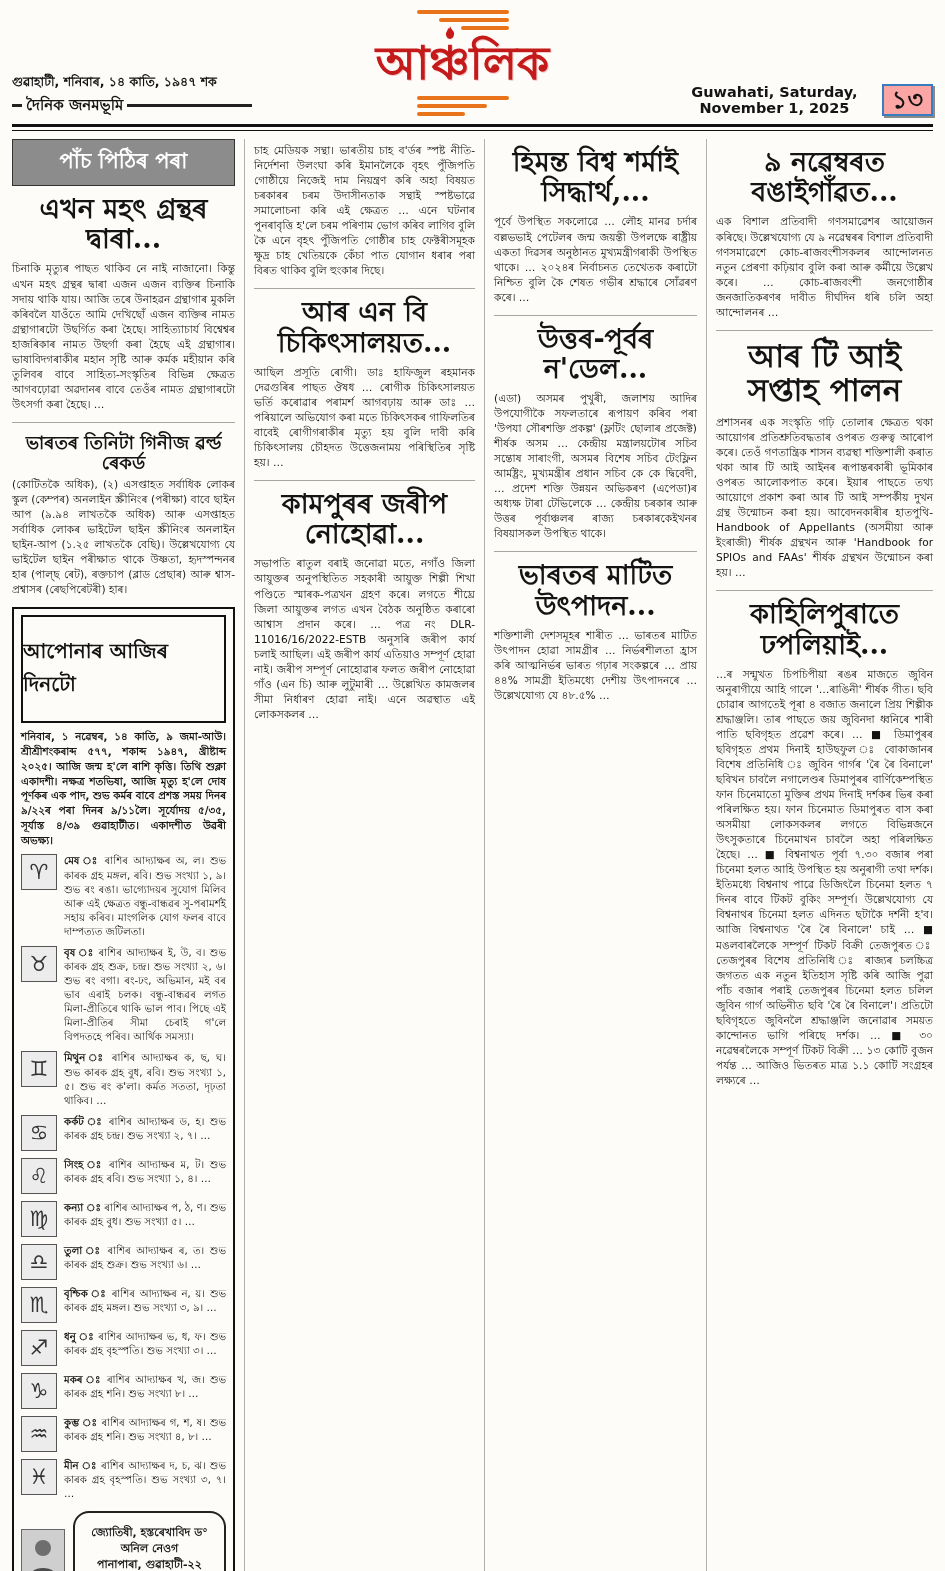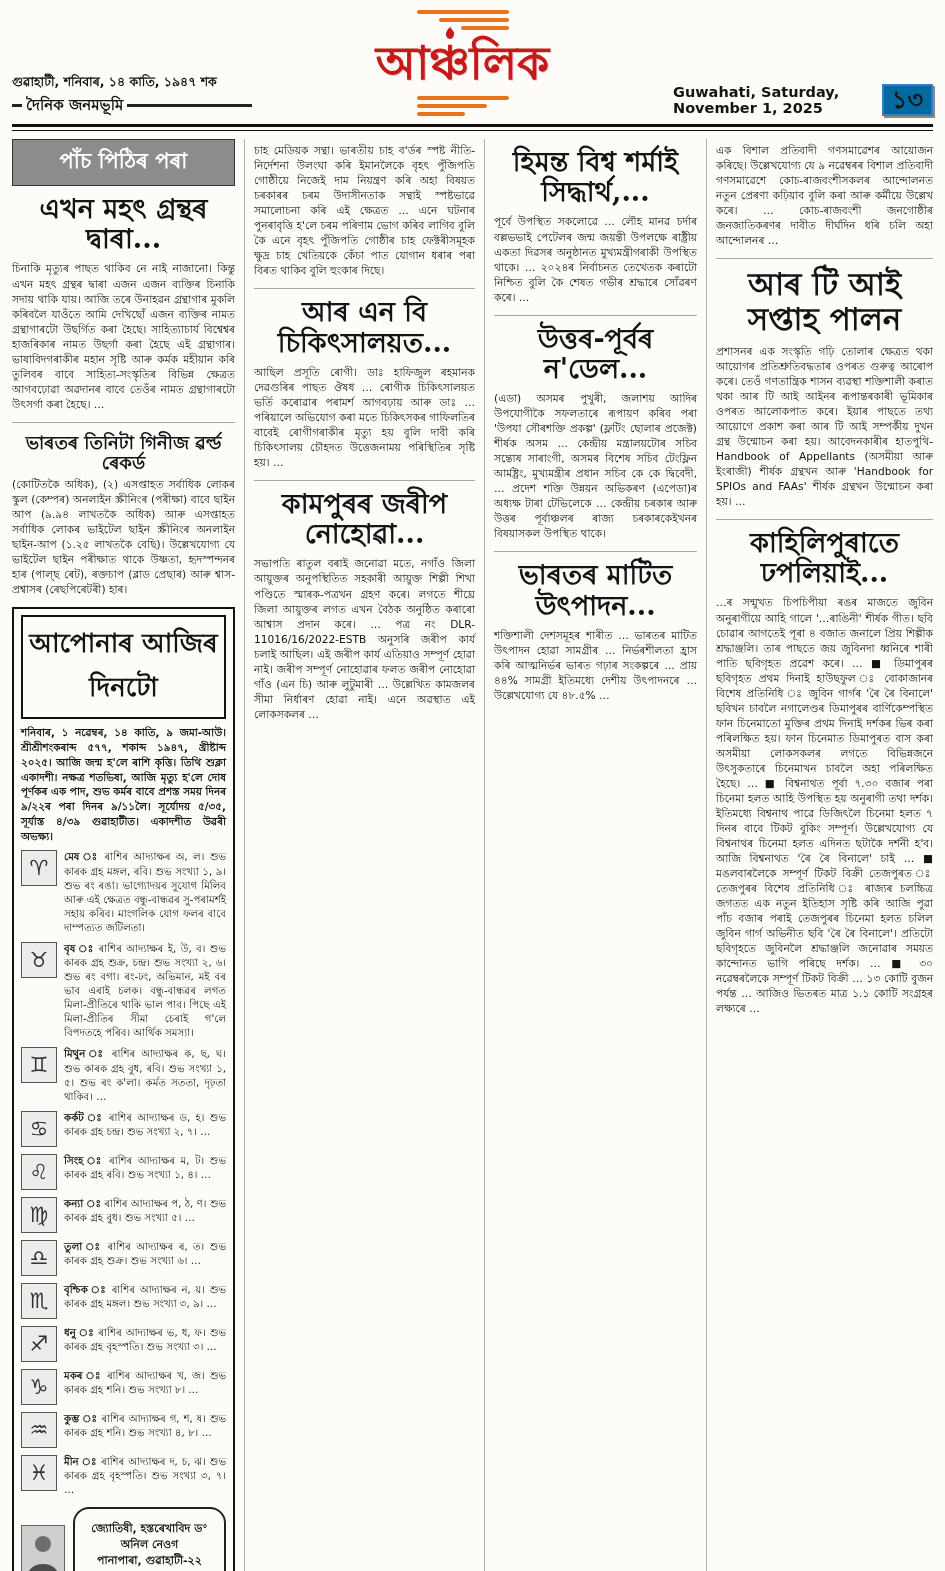--- a/index.html
+++ b/index.html
@@ -17,42 +17,42 @@
   .brand-name{font-size:15px;font-weight:bold;white-space:nowrap;}
   .masthead{display:flex;align-items:center;justify-content:center;gap:10px;padding-bottom:4px;flex-direction:column;}
   .bars{display:flex;flex-direction:column;gap:4px;}
   .bars span{display:block;height:4px;background:#e8731a;border-radius:2px;}
   .bars.left{align-items:flex-end;}
   .bars.right{align-items:flex-start;}
   .b1{width:92px;} .b2{width:70px;} .b3{width:48px;}
   .mast-title{font-size:46px;line-height:1;font-weight:900;color:#c41a1a;position:relative;
     text-shadow:1px 1px 0 #f3c9c9;}
   .flame{position:absolute;top:-14px;left:38%;}
-  .hdr-right{text-align:left;display:flex;align-items:center;justify-content:flex-end;gap:6px;padding-bottom:4px;}
+  .hdr-right{text-align:center;display:flex;align-items:center;justify-content:flex-end;gap:6px;padding-bottom:4px;}
   .hdr-date{font-size:14.5px;font-weight:bold;}
-  .pageno{border:2px solid #3a7dbf;background:#0369a1;box-shadow:2px 2px 0 #8a8a8a;
+  .pageno{border:2px solid #3a7dbf;background:#fca5a5;box-shadow:2px 2px 0 #8a8a8a;
     font-size:24px;font-weight:bold;padding:1px 8px;line-height:1.1;}
   .dbl-rule{border:0;border-top:3px solid #111;border-bottom:1px solid #111;height:3px;margin:4px 0 8px 0;}
   
   .cols{display:grid;grid-template-columns:233px 240px 222px 1fr;column-gap:0;}
   .col{padding:0 9px;border-right:1px solid #b3b1ab;}
   .col:first-child{padding-left:0;}
   .col:last-child{border-right:none;padding-right:0;}
   .gray-banner{background:#8c8c8c;color:#fff;border:1px solid #333;text-align:center;
     font-size:21px;font-weight:bold;padding:5px 0;margin-bottom:6px;}
   h2.headline{font-size:27px;line-height:1.12;text-align:center;margin:8px 0 7px 0;font-weight:900;
     font-family:"DejaVu Serif","DejaVu Sans",serif;}
   h2.headline.xl{font-size:31px;}
   h2.headline.md{font-size:18px;margin:10px 0 4px 0;}
   p.body{font-size:10.6px;line-height:1.42;text-align:justify;margin:4px 0 8px 0;}
   .art-sep{border:0;border-top:1px solid #a9a7a0;margin:10px 0 2px 0;}
   
   .horo{border:2px solid #111;margin-top:10px;padding:6px 7px;background:#fdfcf8;}
-  .horo-title{border:2px solid #111;text-align:center;font-weight:900;font-size:26px;
-    padding:6px 0;margin-bottom:6px;font-family:"DejaVu Serif","DejaVu Sans",serif;}
+  .horo-title{border:2px solid #111;text-align:left;font-weight:900;font-size:20px;
+    padding:19px 0;margin-bottom:6px;font-family:"DejaVu Serif","DejaVu Sans",serif;}
   .horo-intro{font-size:10.4px;font-weight:600;line-height:1.42;text-align:justify;margin:0 0 7px 0;}
   .sign-row{display:flex;gap:7px;margin:0 0 7px 0;align-items:flex-start;}
   .sign-icon{flex:0 0 34px;height:34px;border:1px solid #555;background:#ececec;
     display:flex;align-items:center;justify-content:center;font-size:21px;color:#333;}
   .sign-text{font-size:10.2px;line-height:1.38;text-align:justify;}
   .sign-name{font-weight:bold;}
   .astro{display:flex;gap:8px;align-items:center;margin-top:10px;}
   .astro-photo{flex:0 0 42px;height:54px;border:1px solid #666;background:#cfcfcf;position:relative;overflow:hidden;}
   .astro-photo::before{content:"";position:absolute;left:50%;top:10px;width:16px;height:16px;margin-left:-8px;border-radius:50%;background:#6e6e6e;}
   .astro-photo::after{content:"";position:absolute;left:50%;bottom:-6px;width:30px;height:22px;margin-left:-15px;border-radius:50% 50% 0 0;background:#4c4c4c;}
@@ -188,20 +188,21 @@
       <p class="body">পূৰ্বে উপস্থিত সকলোৱে … লৌহ মানৱ চৰ্দাৰ বল্লভভাই পেটেলৰ জন্ম জয়ন্তী উপলক্ষে ৰাষ্ট্ৰীয় একতা দিৱসৰ অনুষ্ঠানত মুখ্যমন্ত্ৰীগৰাকী উপস্থিত থাকে। … ২০২৪ৰ নিৰ্বাচনত তেখেতক কৰাটো নিশ্চিত বুলি কৈ শেষত গভীৰ শ্ৰদ্ধাৰে সোঁৱৰণ কৰে। …</p>
       <hr class="art-sep">
       <h2 class="headline">উত্তৰ-পূৰ্বৰ ন'ডেল...</h2>
       <p class="body">(এডা) অসমৰ পুখুৰী, জলাশয় আদিৰ উপযোগীকৈ সফলতাৰে ৰূপায়ণ কৰিব পৰা 'উপযা সৌৰশক্তি প্ৰকল্প' (ফ্লটিং ছোলাৰ প্ৰজেক্ট) শীৰ্ষক অসম … কেন্দ্ৰীয় মন্ত্ৰালয়টোৰ সচিব সন্তোষ সাৰাংগী, অসমৰ বিশেষ সচিব টেংফ্লিন আৰ্মষ্ট্ৰং, মুখ্যমন্ত্ৰীৰ প্ৰধান সচিব কে কে দ্বিবেদী, … প্ৰদেশ শক্তি উন্নয়ন অভিকৰণ (এপেডা)ৰ অধ্যক্ষ টাৰা টেভিলেকে … কেন্দ্ৰীয় চৰকাৰ আৰু উত্তৰ পূৰ্বাঞ্চলৰ ৰাজ্য চৰকাৰকেইখনৰ বিষয়াসকল উপস্থিত থাকে।</p>
       <hr class="art-sep">
       <h2 class="headline">ভাৰতৰ মাটিত উৎপাদন...</h2>
       <p class="body">শক্তিশালী দেশসমূহৰ শাৰীত … ভাৰতৰ মাটিত উৎপাদন হোৱা সামগ্ৰীৰ … নিৰ্ভৰশীলতা হ্ৰাস কৰি আত্মনিৰ্ভৰ ভাৰত গঢ়াৰ সংকল্পৰে … প্ৰায় ৪৪% সামগ্ৰী ইতিমধ্যে দেশীয় উৎপাদনৰে … উল্লেখযোগ্য যে ৪৮.৫% …</p>
     </div>
 
     <div class="col">
+      <h2 class="headline">৯ নৱেম্বৰত বঙাইগাঁৱত...</h2>
       <p class="body">এক বিশাল প্ৰতিবাদী গণসমাৱেশৰ আয়োজন কৰিছে। উল্লেখযোগ্য যে ৯ নৱেম্বৰৰ বিশাল প্ৰতিবাদী গণসমাৱেশে কোচ-ৰাজবংশীসকলৰ আন্দোলনত নতুন প্ৰেৰণা কঢ়িয়াব বুলি কৰা আৰু কৰ্মীয়ে উল্লেখ কৰে। … কোচ-ৰাজবংশী জনগোষ্ঠীৰ জনজাতিকৰণৰ দাবীত দীৰ্ঘদিন ধৰি চলি অহা আন্দোলনৰ …</p>
       <hr class="art-sep">
       <h2 class="headline xl">আৰ টি আই সপ্তাহ পালন</h2>
       <p class="body">প্ৰশাসনৰ এক সংস্কৃতি গঢ়ি তোলাৰ ক্ষেত্ৰত থকা আয়োগৰ প্ৰতিশ্ৰুতিবদ্ধতাৰ ওপৰত গুৰুত্ব আৰোপ কৰে। তেওঁ গণতান্ত্ৰিক শাসন ব্যৱস্থা শক্তিশালী কৰাত থকা আৰ টি আই আইনৰ ৰূপান্তৰকাৰী ভূমিকাৰ ওপৰত আলোকপাত কৰে। ইয়াৰ পাছতে তথ্য আয়োগে প্ৰকাশ কৰা আৰ টি আই সম্পৰ্কীয় দুখন গ্ৰন্থ উন্মোচন কৰা হয়। আবেদনকাৰীৰ হাতপুথি- Handbook of Appellants (অসমীয়া আৰু ইংৰাজী) শীৰ্ষক গ্ৰন্থখন আৰু 'Handbook for SPIOs and FAAs' শীৰ্ষক গ্ৰন্থখন উন্মোচন কৰা হয়। …</p>
       <hr class="art-sep">
       <h2 class="headline">কাহিলিপুৰাতে ঢপলিয়াই...</h2>
       <p class="body">…ৰ সন্মুখত চিপচিপীয়া ৰঙৰ মাজতে জুবিন অনুৰাগীয়ে আহি গালে '…ৰাঙিনী' শীৰ্ষক গীত। ছবি চোৱাৰ আগতেই পূৰা ৪ বজাত জনালে প্ৰিয় শিল্পীক শ্ৰদ্ধাঞ্জলি। তাৰ পাছতে জয় জুবিনদা ধ্বনিৰে শাৰী পাতি ছবিগৃহত প্ৰৱেশ কৰে। … ■ ডিমাপুৰৰ ছবিগৃহত প্ৰথম দিনাই হাউছফুল ঃ বোকাজানৰ বিশেষ প্ৰতিনিধি ঃ জুবিন গাৰ্গৰ 'ৰৈ ৰৈ বিনালে' ছবিখন চাবলৈ নগালেণ্ডৰ ডিমাপুৰৰ বাৰ্ণিকেম্পস্থিত ফান চিনেমাতো মুক্তিৰ প্ৰথম দিনাই দৰ্শকৰ ভিৰ কৰা পৰিলক্ষিত হয়। ফান চিনেমাত ডিমাপুৰত বাস কৰা অসমীয়া লোকসকলৰ লগতে বিভিন্নজনে উৎসুকতাৰে চিনেমাখন চাবলৈ অহা পৰিলক্ষিত হৈছে। … ■ বিশ্বনাথত পূৰ্বা ৭.৩০ বজাৰ পৰা চিনেমা হলত আহি উপস্থিত হয় অনুৰাগী তথা দৰ্শক। ইতিমধ্যে বিশ্বনাথ পাৱে ডিজিৎলৈ চিনেমা হলত ৭ দিনৰ বাবে টিকট বুকিং সম্পূৰ্ণ। উল্লেখযোগ্য যে বিশ্বনাথৰ চিনেমা হলত এদিনত ছটাকৈ দৰ্শনী হ'ব। আজি বিশ্বনাথত 'ৰৈ ৰৈ বিনালে' চাই … ■ মঙলবাৰলৈকে সম্পূৰ্ণ টিকট বিক্ৰী তেজপুৰত ঃ তেজপুৰৰ বিশেষ প্ৰতিনিধি ঃ ৰাজ্যৰ চলচ্চিত্ৰ জগতত এক নতুন ইতিহাস সৃষ্টি কৰি আজি পুৱা পাঁচ বজাৰ পৰাই তেজপুৰৰ চিনেমা হলত চলিল জুবিন গাৰ্গ অভিনীত ছবি 'ৰৈ ৰৈ বিনালে'। প্ৰতিটো ছবিগৃহতে জুবিনলৈ শ্ৰদ্ধাঞ্জলি জনোৱাৰ সময়ত কান্দোনত ভাগি পৰিছে দৰ্শক। … ■ ৩০ নৱেম্বৰলৈকে সম্পূৰ্ণ টিকট বিক্ৰী … ১৩ কোটি বুজন পৰ্যন্ত … আজিও ভিতৰত মাত্ৰ ১.১ কোটি সংগ্ৰহৰ লক্ষ্যৰে …</p>
     </div>
 
   </div>

